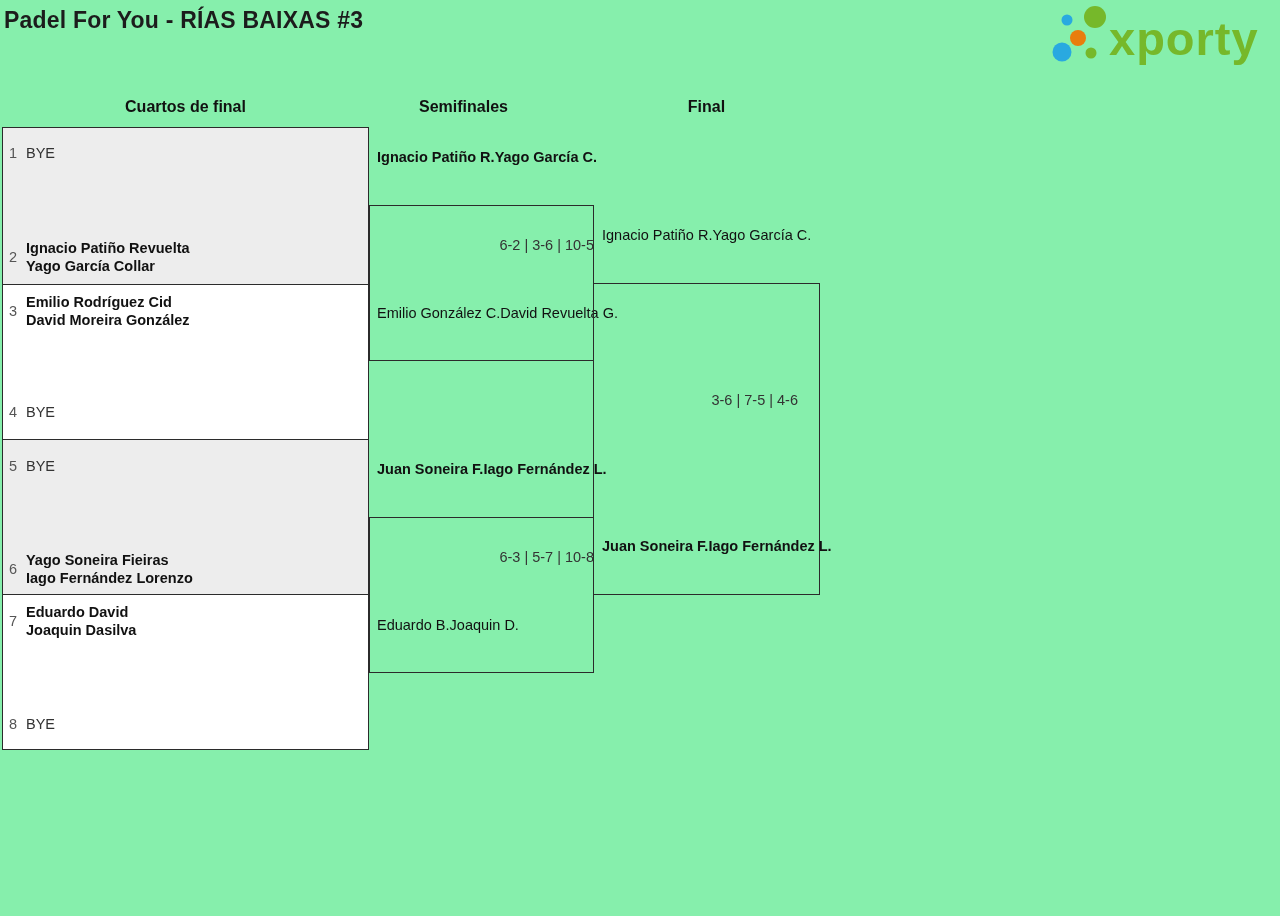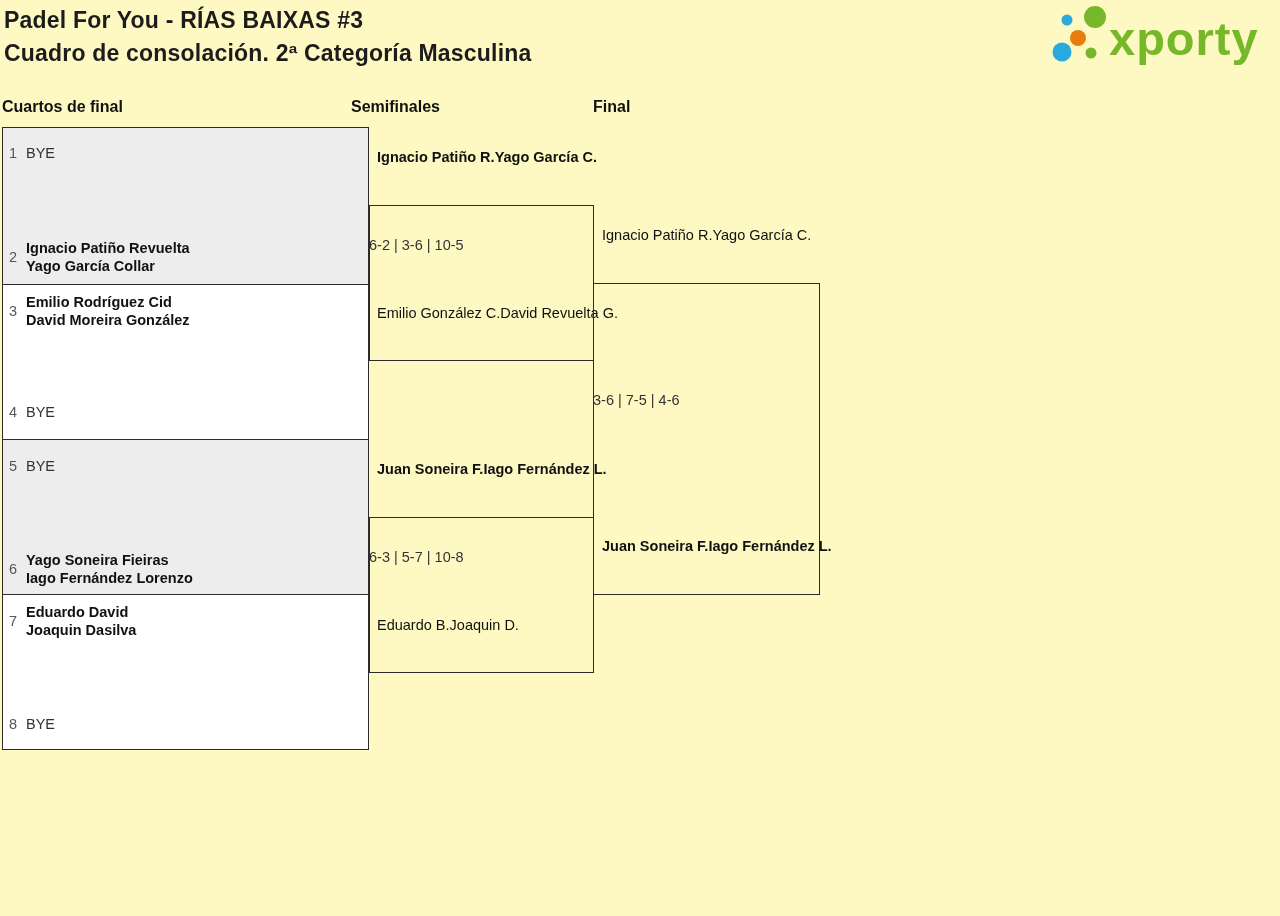--- a/index.html
+++ b/index.html
@@ -1,29 +1,29 @@
 <!DOCTYPE html>
 <html><head>
 <meta charset="utf-8">
 <style>
   * { margin:0; padding:0; box-sizing:border-box; }
   html,body { background:#fff; }
   .page {
-    position:relative; width:1280px; height:916px; background:#fef9c3;
+    position:relative; width:1280px; height:916px; background:#86efac;
     font-family:"Liberation Sans", sans-serif; color:#1a1a1a; overflow:hidden;
   }
 
   
   .title-line { position:absolute; left:4px; font-size:23px; font-weight:700; color:#1c1c1c; line-height:28px; letter-spacing:0.2px; }
   .title-1 { top:6px; }
   .title-2 { top:39px; }
   .logo-svg { position:absolute; left:1050px; top:2px; }
 
   
-  .round-header { position:absolute; top:98px; font-size:16px; font-weight:700; color:#111; line-height:18px; }
+  .round-header { position:absolute; top:98px; text-align:center; font-size:16px; font-weight:700; color:#111; line-height:18px; }
 
   
   .qf-wrap { position:absolute; left:2px; top:127px; width:367px; height:623px; border:1px solid #2b2b2b; background:#fff; display:flex; flex-direction:column; }
   .qf-cell { width:100%; }
   .qf-cell.gray { background:#ededed; }
   .qf-cell.bt { border-top:1px solid #2b2b2b; }
   .c1 { height:156px; } .c2 { height:155px; } .c3 { height:155px; } .c4 { height:155px; }
 
   
   .entry { position:absolute; left:9px; display:flex; align-items:center; }
@@ -33,31 +33,30 @@
   .nm.bold { font-weight:700; }
   .nm.bye { color:#333; }
 
   
   .match-box { position:absolute; border:1px solid #2b2b2b; background:transparent; }
   .sf1-box { left:369px; top:205px; width:225px; height:156px; }
   .sf2-box { left:369px; top:517px; width:225px; height:156px; }
   .final-box { left:593px; top:283px; width:227px; height:312px; }
 
   .pair { position:absolute; display:flex; flex-direction:row; }
-  .score { position:absolute; text-align:left; font-size:14.5px; color:#333; line-height:18px; }
+  .score { position:absolute; text-align:right; font-size:14.5px; color:#333; line-height:18px; }
   .sc-sf { left:369px; width:225px; }
   .sc-final { left:593px; width:205px; }
 </style>
 </head>
 <body>
 
 <div class="page">
 
   <div class="title-line title-1">Padel For You - RÍAS BAIXAS #3</div>
-  <div class="title-line title-2">Cuadro de consolación. 2ª Categoría Masculina</div>
 
   <svg class="logo-svg" width="230" height="72" viewBox="0 0 230 72">
     <circle cx="17" cy="18" r="5.5" fill="#29a9e0"></circle>
     <circle cx="45" cy="15" r="11" fill="#76b82a"></circle>
     <circle cx="28" cy="36" r="8" fill="#e87d0d"></circle>
     <circle cx="12" cy="50" r="9.5" fill="#29a9e0"></circle>
     <circle cx="41" cy="51" r="5.5" fill="#76b82a"></circle>
     <text x="59" y="53" font-family="Liberation Sans, sans-serif" font-size="47" font-weight="bold" letter-spacing="1" fill="#76b82a">xporty</text>
   </svg>
 

